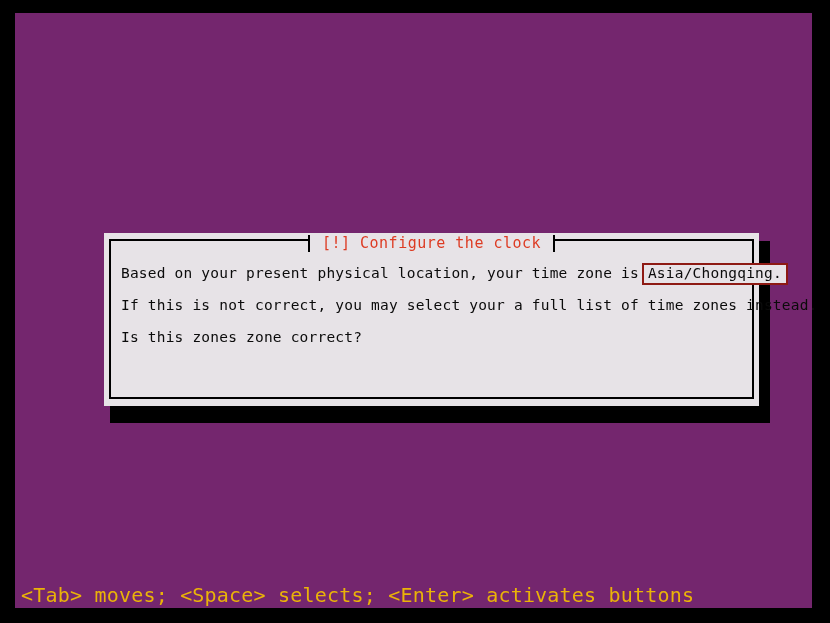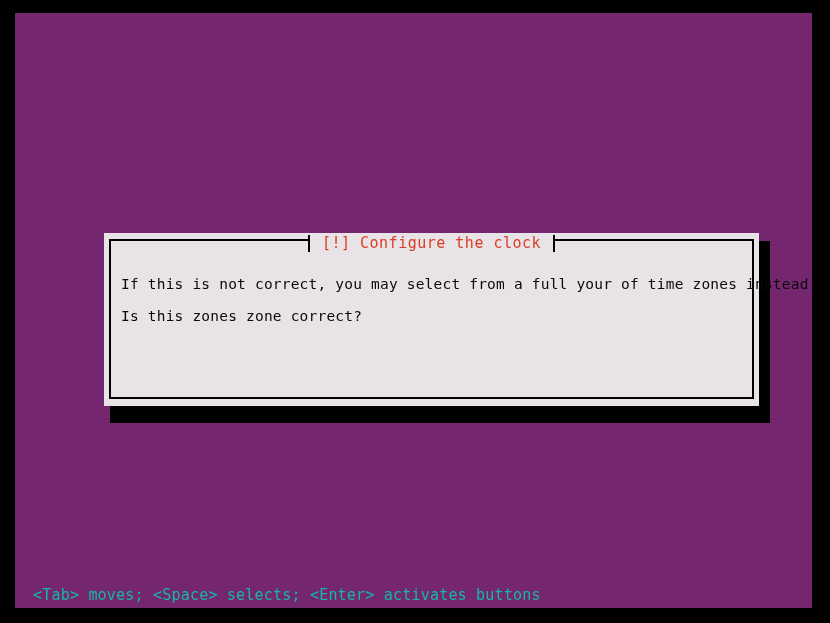--- a/index.html
+++ b/index.html
@@ -167,25 +167,25 @@
   #statusbar {
     position: absolute;
     left: 0;
     bottom: 0;
     width: 797px;
     height: 26px;
     display: flex;
     align-items: center;
   }
   #status-text {
-    color: #14b8a6;
-    font-size: 15px;
+    color: #eab308;
+    font-size: 20px;
     letter-spacing: 0.2px;
     white-space: pre;
-    padding-left: 18px;
+    padding-left: 6px;
     line-height: 20px;
   }
 </style>
 </head>
 <body>
 
 <div id="screen">
 
   <div id="canvas">
 
@@ -194,24 +194,27 @@
     <div id="dialog">
 
       <div id="dialog-border"></div>
 
       <div id="titlebar">
         <span id="title-text">[!] Configure the clock</span>
       </div>
 
       <div id="dialog-body">
 
+        <div class="body-line">
+          <span>Based on your present physical location, your time zone is</span><span class="tz-box">Asia/Chongqing.</span>
+        </div>
 
         <div class="line-gap"></div>
 
-        <div class="body-line">If this is not correct, you may select from a full your of time zones instead.</div>
+        <div class="body-line">If this is not correct, you may select your a full list of time zones instead.</div>
 
         <div class="line-gap"></div>
 
         <div class="body-line">Is this zones zone correct?</div>
 
 
       </div>
     </div>
 
     <div id="statusbar">

